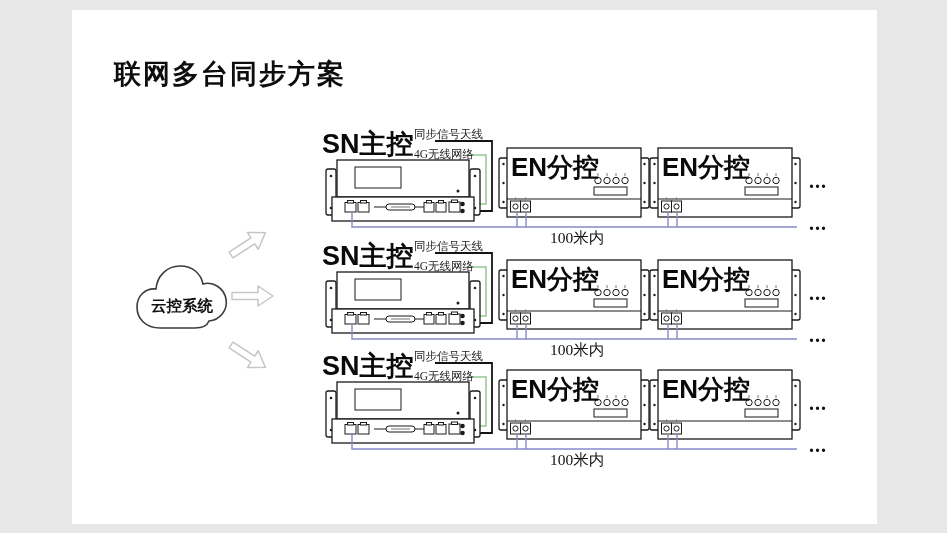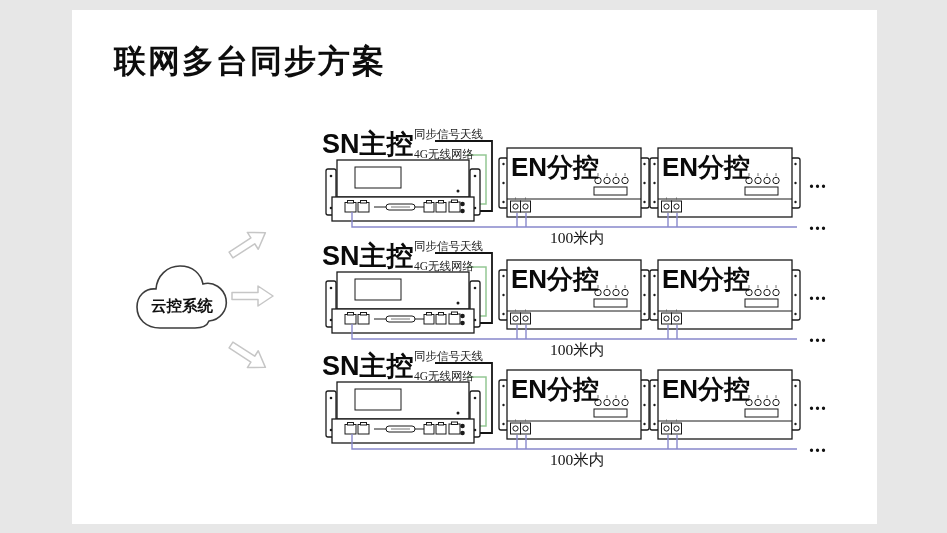--- a/index.html
+++ b/index.html
@@ -6,22 +6,22 @@
   body {
     width:947px; height:533px; position:relative; overflow:hidden;
     background:var(--background,#e7e7e7);
     font-family:"Liberation Sans", sans-serif;
   }
   .page {
     position:absolute; left:72px; top:10px; width:805px; height:514px;
     background:var(--surface,#ffffff);
   }
   .title {
-    position:absolute; left:114px; top:40px;
-    font-size:32px; font-weight:bold; letter-spacing:2px; color:#0d0d0d;
+    position:absolute; left:114px; top:56px;
+    font-size:27px; font-weight:bold; letter-spacing:2px; color:#0d0d0d;
     white-space:nowrap;
   }
   svg.diagram { position:absolute; left:0; top:0; }
 
   
   .t-sn  { font:bold 27px "Liberation Sans", sans-serif; fill:#0a0a0a; }
   .t-en  { font:bold 26px "Liberation Sans", sans-serif; fill:#0a0a0a; }
   .t-sm  { font:11.5px "Liberation Serif", serif; fill:#222222; }
   .t-dist{ font:15.5px "Liberation Serif", serif; fill:#111111; }
   .t-cloud{ font:bold 15.5px "Liberation Serif", serif; fill:#111111; }

